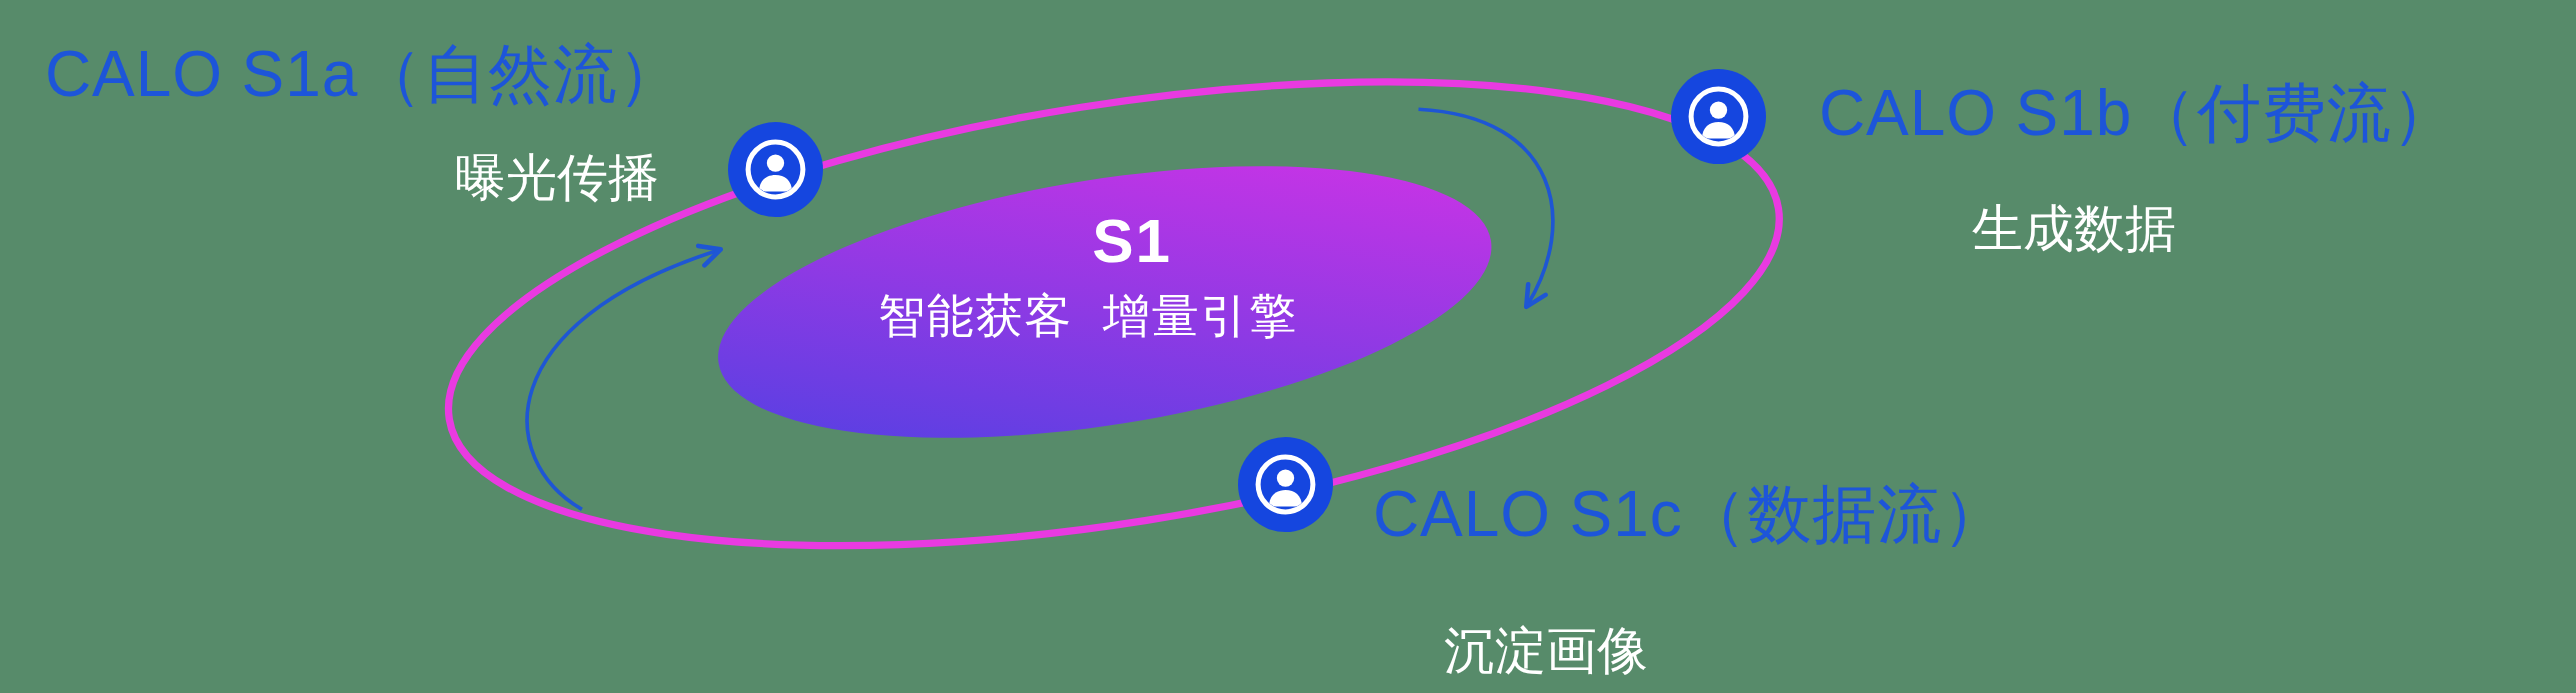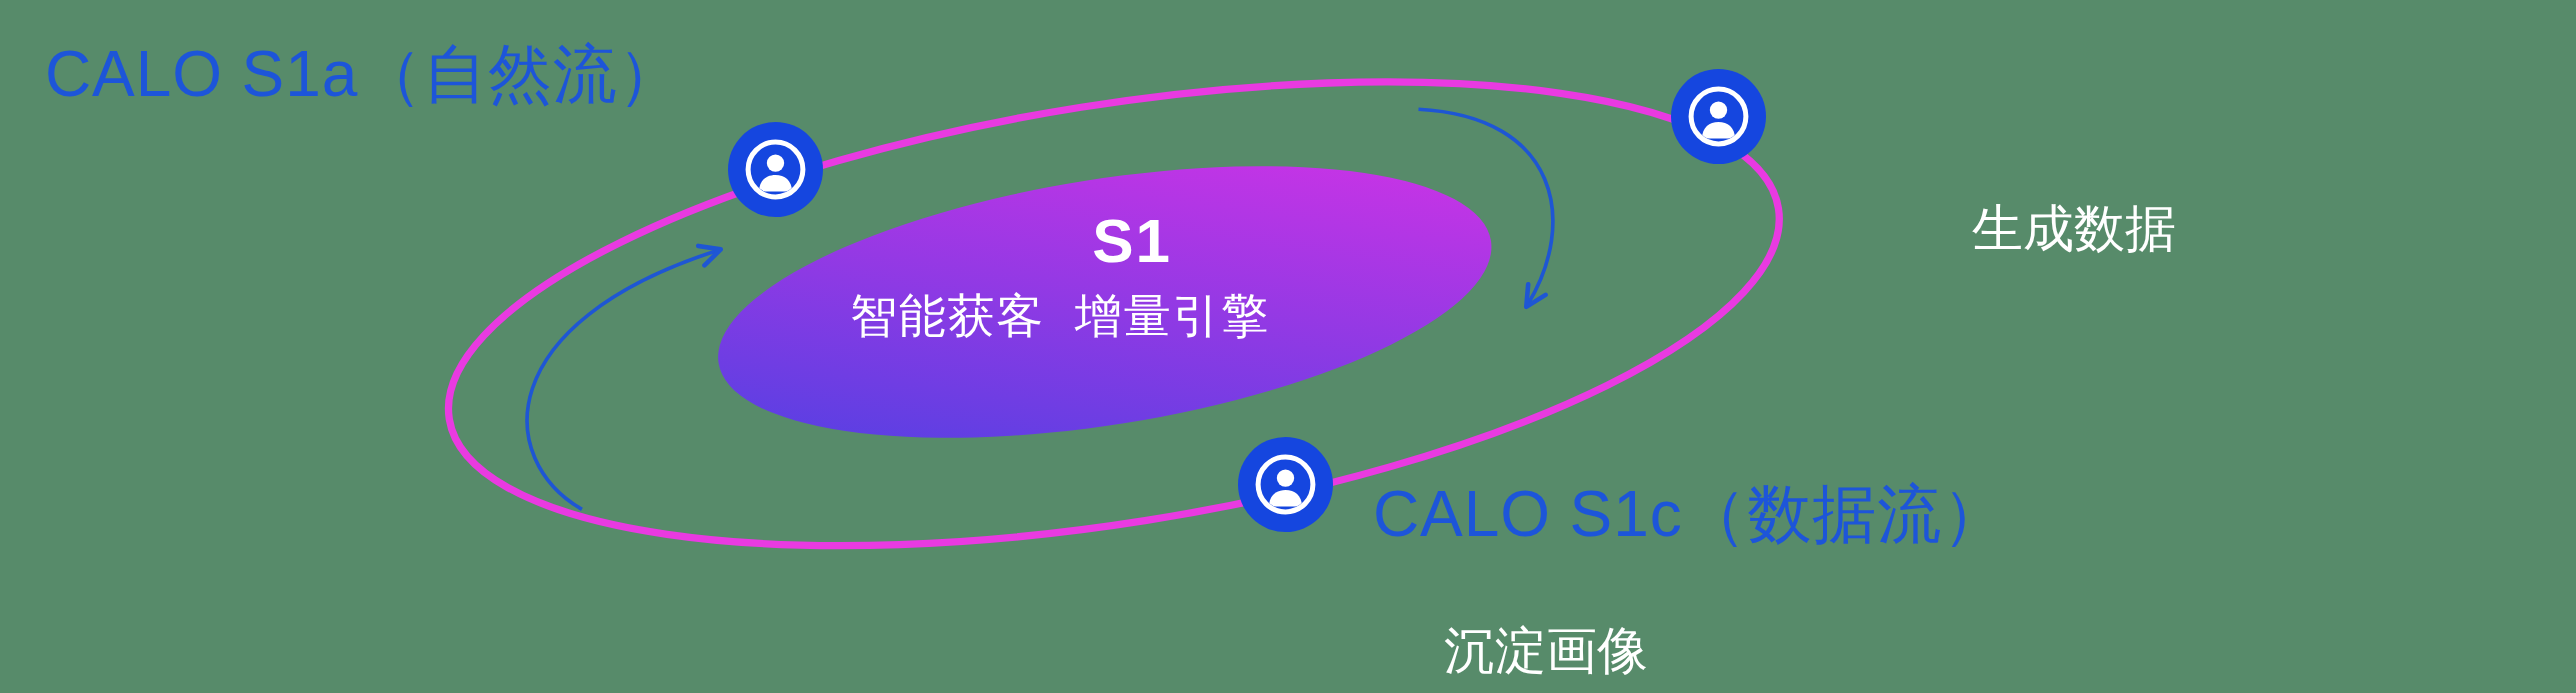--- a/index.html
+++ b/index.html
@@ -72,37 +72,39 @@
     <ellipse cx="1225" cy="345" rx="740" ry="230" transform="rotate(-9 1225 345)" fill="none" style="stroke: var(--magenta, #e93ae1);" stroke-width="8"></ellipse>
 
     <ellipse cx="1215" cy="332" rx="430" ry="135" transform="rotate(-9 1215 332)" fill="url(#coreGrad)"></ellipse>
 
     <path d="M 640 560 C 545 505 540 355 790 275" fill="none" style="stroke: var(--arrow-blue, #1e56d4);" stroke-width="4" marker-end="url(#arrowHead)"></path>
 
     <path d="M 1560 120 C 1715 128 1735 245 1680 335" fill="none" style="stroke: var(--arrow-blue, #1e56d4);" stroke-width="4" marker-end="url(#arrowHead)"></path>
   </svg>
 
   <div class="abs core-title centered" style="left:1104px; top:205px;">S1</div>
-  <div class="abs core-subtitle centered" style="left:1060px; top:289px;">智能获客  增量引擎</div>
+  <div class="abs core-subtitle centered" style="left:1088px; top:289px;">智能获客  增量引擎</div>
 
   <div class="abs title" style="left:45px; top:38px;text-align:center;">CALO S1a（自然流）</div>
+  <div class="abs subtitle centered" style="left:557px; top:149px;">曝光传播</div>
   <div class="node-icon" style="left:728px; top:122px;">
     <svg viewBox="0 0 104 104">
       <circle cx="52" cy="52" r="52" style="fill: var(--icon-blue, #1546df);"></circle>
       <circle cx="52" cy="52" r="30" fill="none" stroke="#ffffff" stroke-width="5.5"></circle>
       <clipPath id="clipA">
           <circle cx="52" cy="52" r="27"></circle>
         </clipPath>
       <g clip-path="url(#clipA)">
         <circle cx="52" cy="45" r="9.5" fill="#ffffff"></circle>
         <path d="M34 76 c0-12 8-18 18-18 s18 6 18 18 z" fill="#ffffff"></path>
       </g>
     </svg>
   </div>
 
+  <div class="abs title" style="left:1819px; top:77px;">CALO S1b（付费流）</div>
   <div class="abs subtitle centered" style="left:2074px; top:200px;">生成数据</div>
   <div class="node-icon" style="left:1671px; top:69px;">
     <svg viewBox="0 0 104 104">
       <circle cx="52" cy="52" r="52" style="fill: var(--icon-blue, #1546df);"></circle>
       <circle cx="52" cy="52" r="30" fill="none" stroke="#ffffff" stroke-width="5.5"></circle>
       <clipPath id="clipB">
           <circle cx="52" cy="52" r="27"></circle>
         </clipPath>
       <g clip-path="url(#clipB)">
         <circle cx="52" cy="45" r="9.5" fill="#ffffff"></circle>

